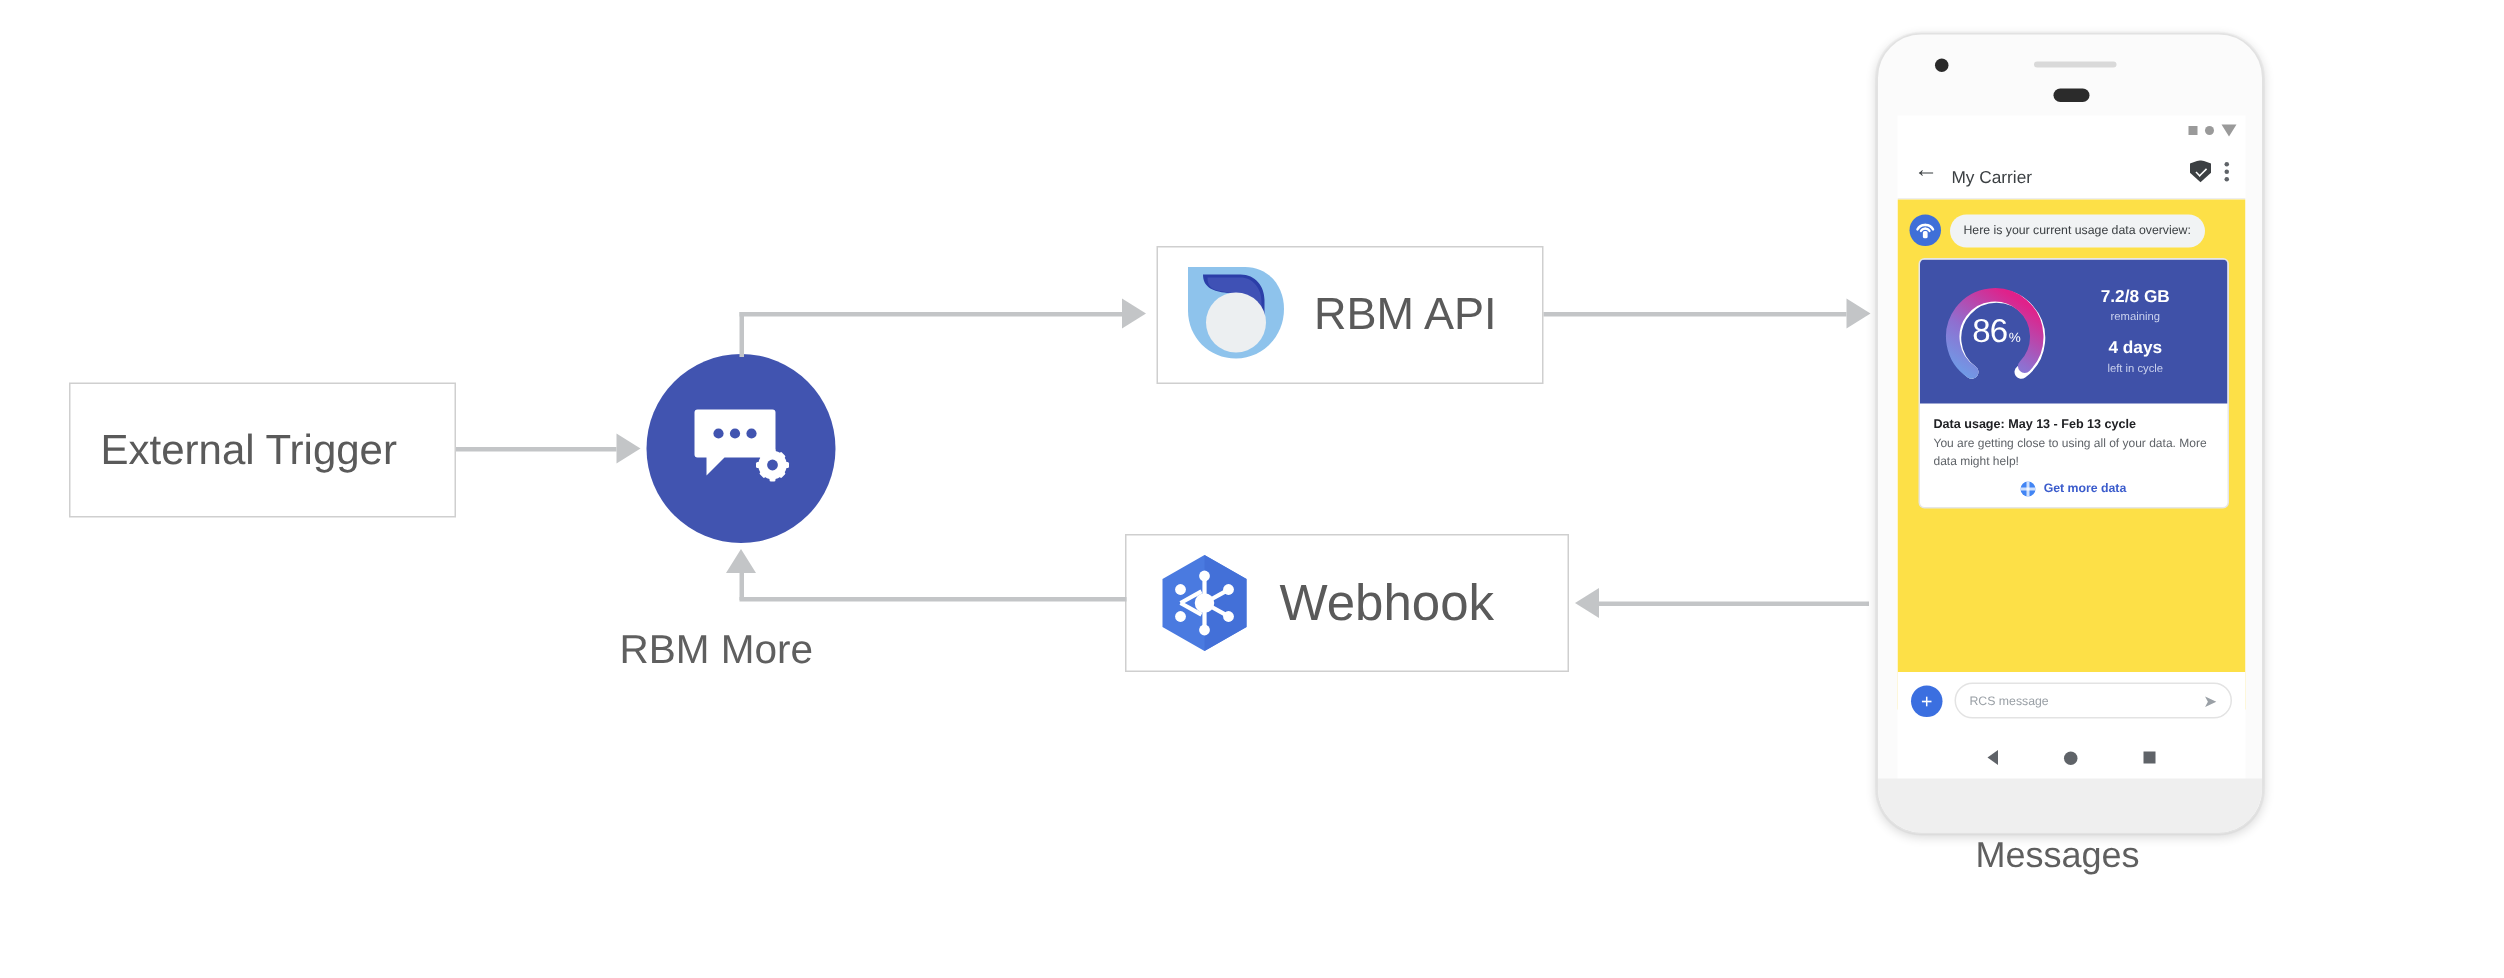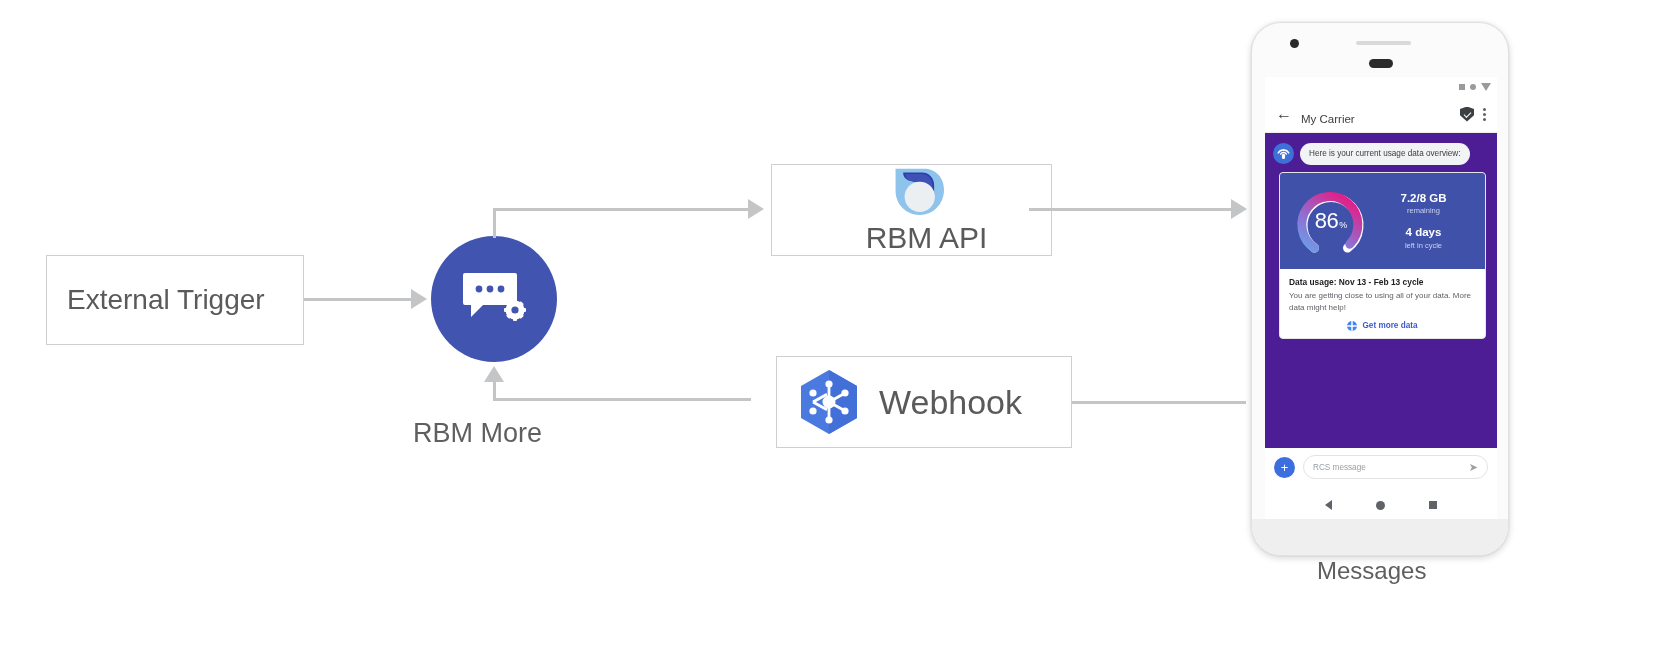--- a/index.html
+++ b/index.html
@@ -159,21 +159,21 @@
     border-left: 1.6px solid #fff;
     border-bottom: 1.6px solid #fff;
     transform: rotate(-45deg);
   }
   .kebab { width: 3px; display: flex; flex-direction: column; gap: 2px; margin-right: 3px;}
   .kebab i { width: 3px; height: 3px; border-radius: 50%; background: #5f6368; display: block; }
 
   #convo {
     position: relative;
     height: 340px;
-    background: #4c1d95;
+    background: #fde047;
     padding: 10px 8px 0 8px;
     box-sizing: border-box;
   }
   #msg-row { display: flex; align-items: flex-start; gap: 6px; }
   #avatar {
     width: 21px; height: 21px; border-radius: 50%;
     background: #3f6fd8;
     flex: none;
     position: relative;
   }
@@ -327,37 +327,37 @@
         <circle cx="8" cy="8" r="3.6" fill="#4154b0"></circle>
       </g>
     </svg>
   </div>
   <div class="caption" style="left:413px; top:418px; font-size:27px;">RBM More</div>
 
   <div class="ln ln-v" style="left:493px; top:208px; height:30px;"></div>
   <div class="ln ln-h" style="left:493px; top:208px; width:255px;"></div>
   <div class="arrow-r" style="left:748px; top:199px;"></div>
 
-  <div class="node-box" id="rbm-api-box" style="left:771px; top:164px; width:281px; height:92px; padding-left:14px;flex-direction:column;">
+  <div class="node-box" id="rbm-api-box" style="left:771px; top:164px; width:258px; height:92px; padding-left:14px;">
     <svg width="74" height="74" viewBox="0 0 74 74">
       <path d="M10 5 H44 C60 5 70 18 70 33 C70 51 56 66 38 66 C20 66 6 52 6 34 V5 Z" fill="#8ec3ec"></path>
       <path d="M16 10 H41 C51 10 57 18 57 27 V40 C57 40 49 24 30 22 C22 21 16 18 16 10 Z" fill="#2b3ea8"></path>
       <path d="M19 12 H41 C49 12 55 19 55 28 V39 C50 28 38 22 27 21 C21 20 19 17 19 12 Z" fill="#3f51b5"></path>
       <circle cx="38" cy="42" r="20" fill="#eceff1"></circle>
     </svg>
     <span class="node-label" style="font-size:30px; margin-left:16px;">RBM API</span>
   </div>
 
   <div class="ln ln-h" style="left:1029px; top:208px; width:202px;"></div>
   <div class="arrow-r" style="left:1231px; top:199px;"></div>
 
   <div class="ln ln-h" style="left:1066px; top:401px; width:180px;"></div>
   <div class="arrow-l" style="left:1050px; top:392px;"></div>
 
-  <div class="node-box" id="webhook-box" style="left:776px; top:356px; width:296px; height:92px; padding-left:16px;">
+  <div class="node-box" id="webhook-box" style="left:750px; top:356px; width:296px; height:92px; padding-left:16px;">
     <svg width="72" height="72" viewBox="0 0 72 72">
       <path d="M36 4 L64 20 V52 L36 68 L8 52 V20 Z" fill="#4a7ae0"></path>
       <path d="M36 4 L64 20 V52 L36 68 Z" fill="#4370d8"></path>
       <g fill="#ffffff">
         <circle cx="36" cy="36" r="6.5"></circle>
         <circle cx="36" cy="18" r="3.6"></circle>
         <circle cx="36" cy="54" r="3.6"></circle>
         <circle cx="20" cy="27" r="3.6"></circle>
         <circle cx="52" cy="27" r="3.6"></circle>
         <circle cx="20" cy="45" r="3.6"></circle>
@@ -440,21 +440,21 @@
             <div id="hero-stats">
               <div class="stat-main">7.2/8 GB</div>
               <div class="stat-sub">remaining</div>
               <div class="stat-gap"></div>
               <div class="stat-main">4 days</div>
               <div class="stat-sub">left in cycle</div>
             </div>
           </div>
 
           <div id="card-body">
-            <div id="card-title">Data usage: Nov 13 - Feb 13 cycle</div>
+            <div id="card-title">Data usage: May 13 - Feb 13 cycle</div>
             <div id="card-desc">You are getting close to using all of your data. More data might help!</div>
             <div id="card-action">
               <span class="globe"></span>
               <span>Get more data</span>
             </div>
           </div>
         </div>
       </div>
 
       <div id="composer">

